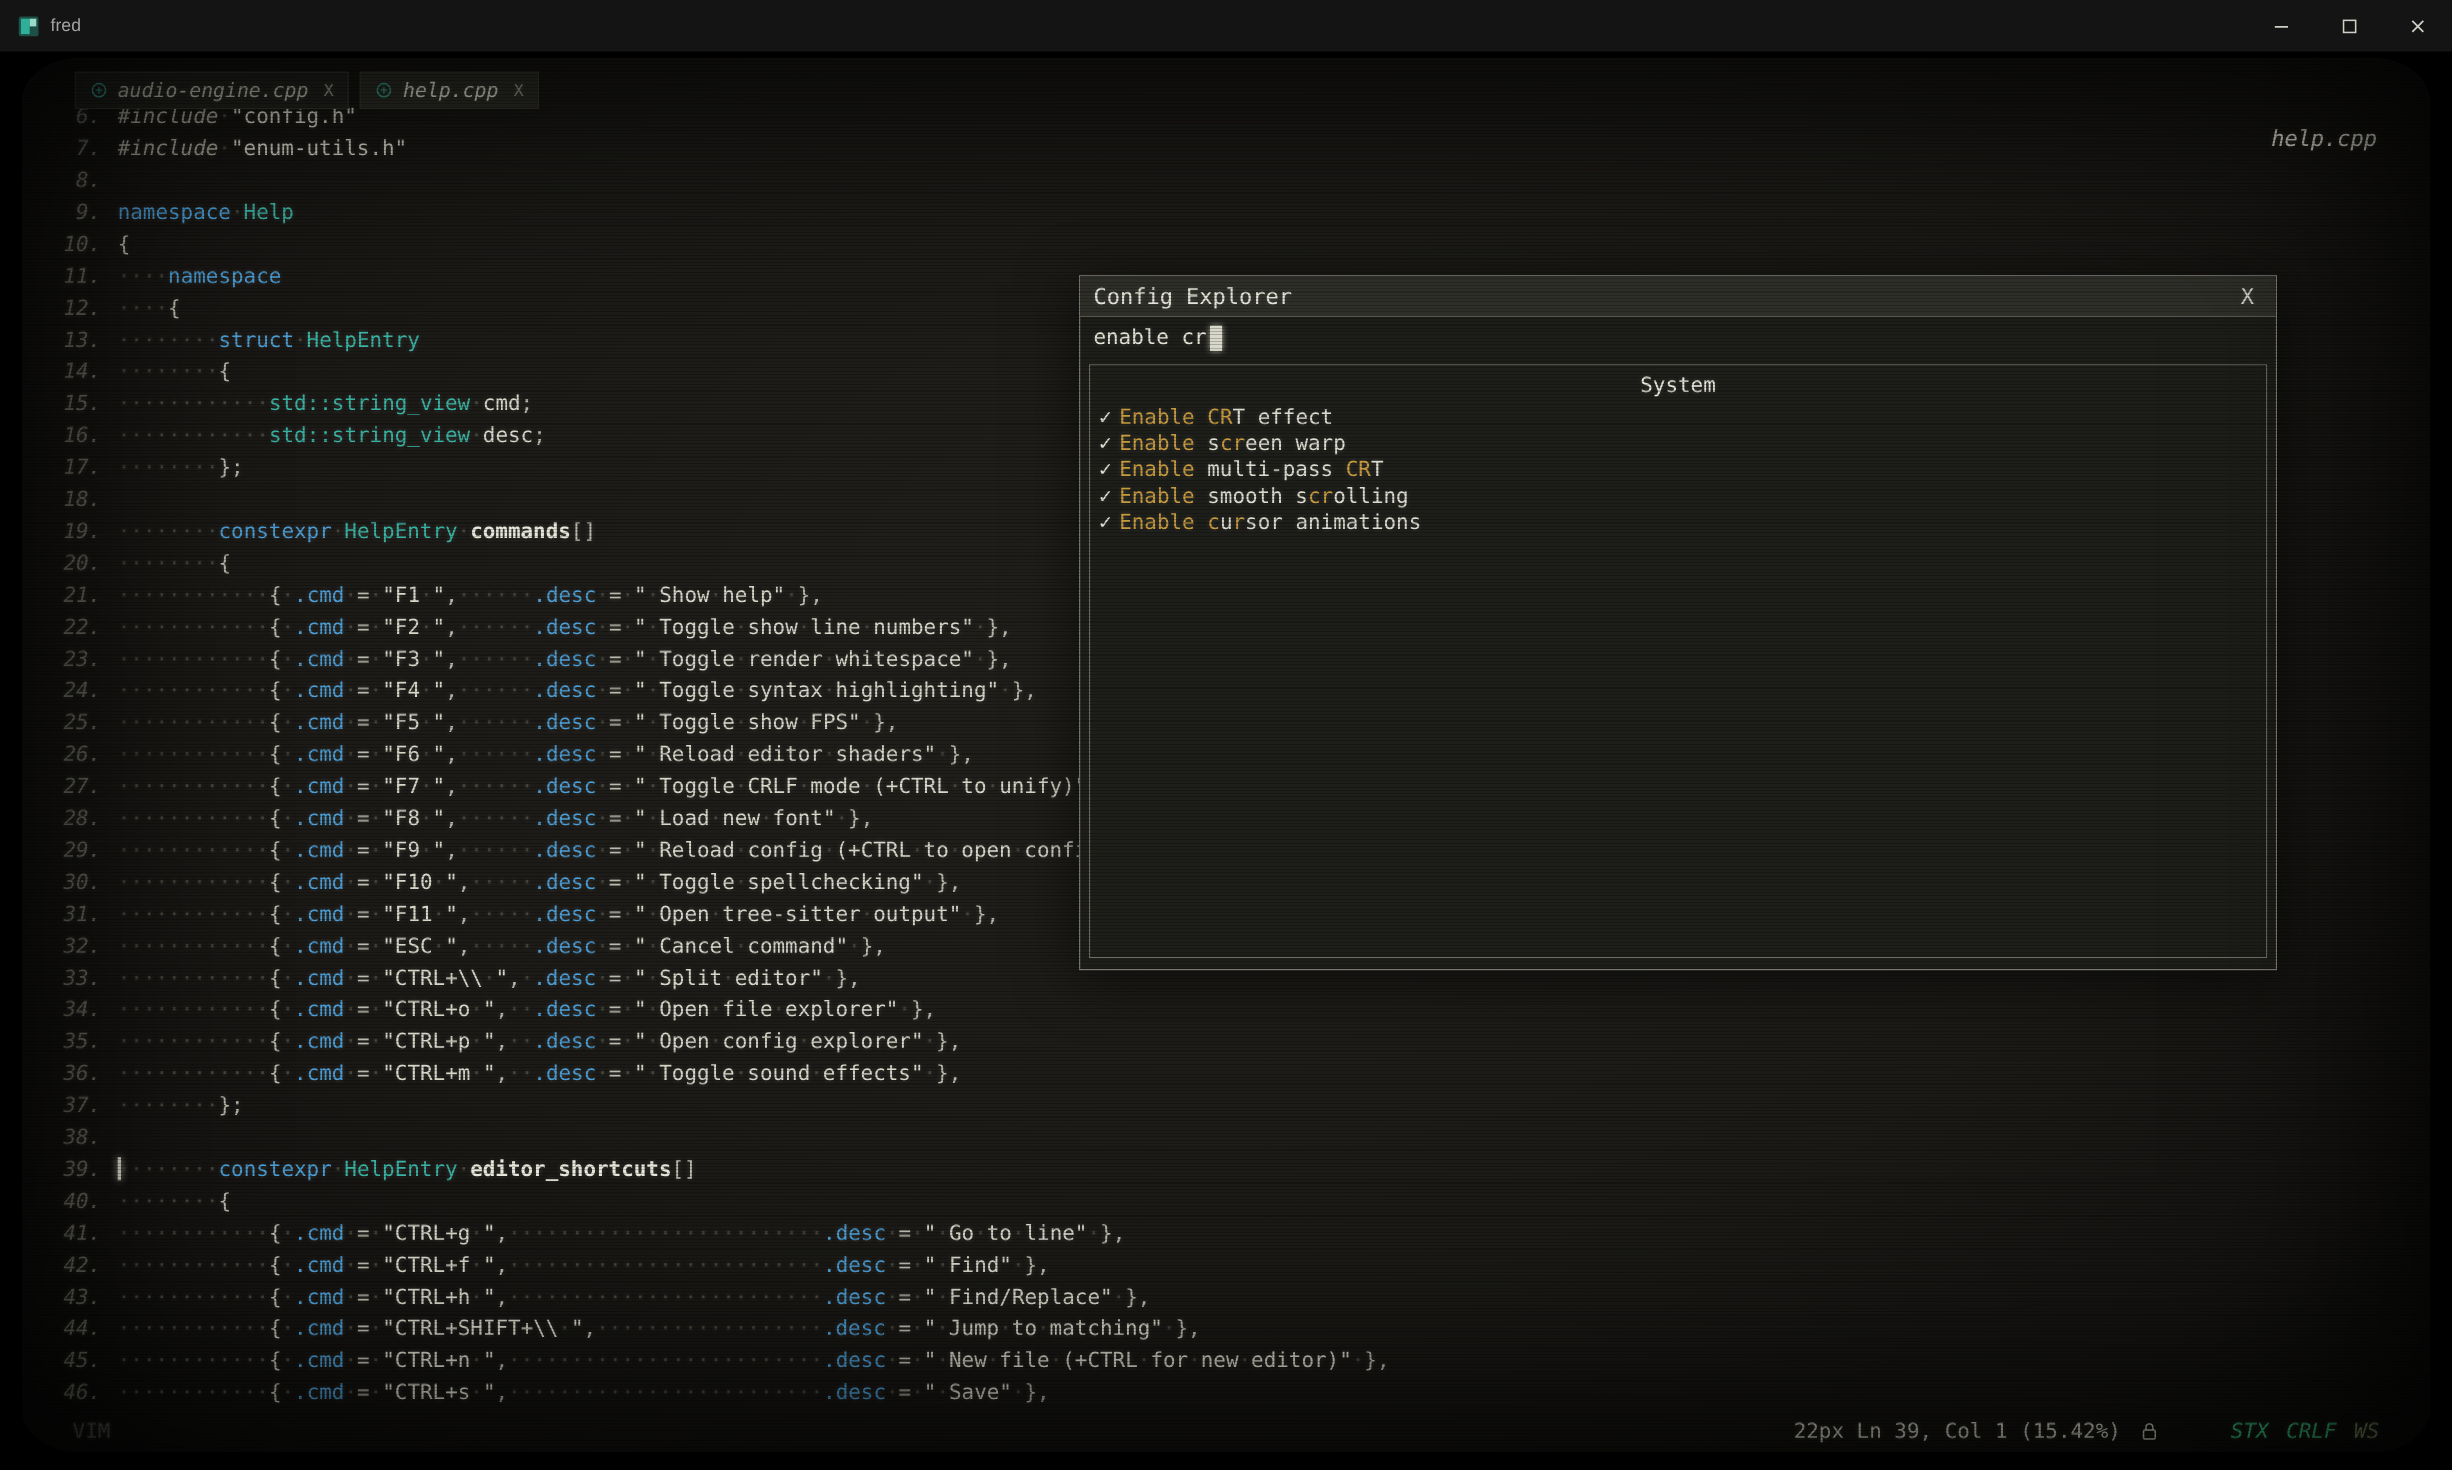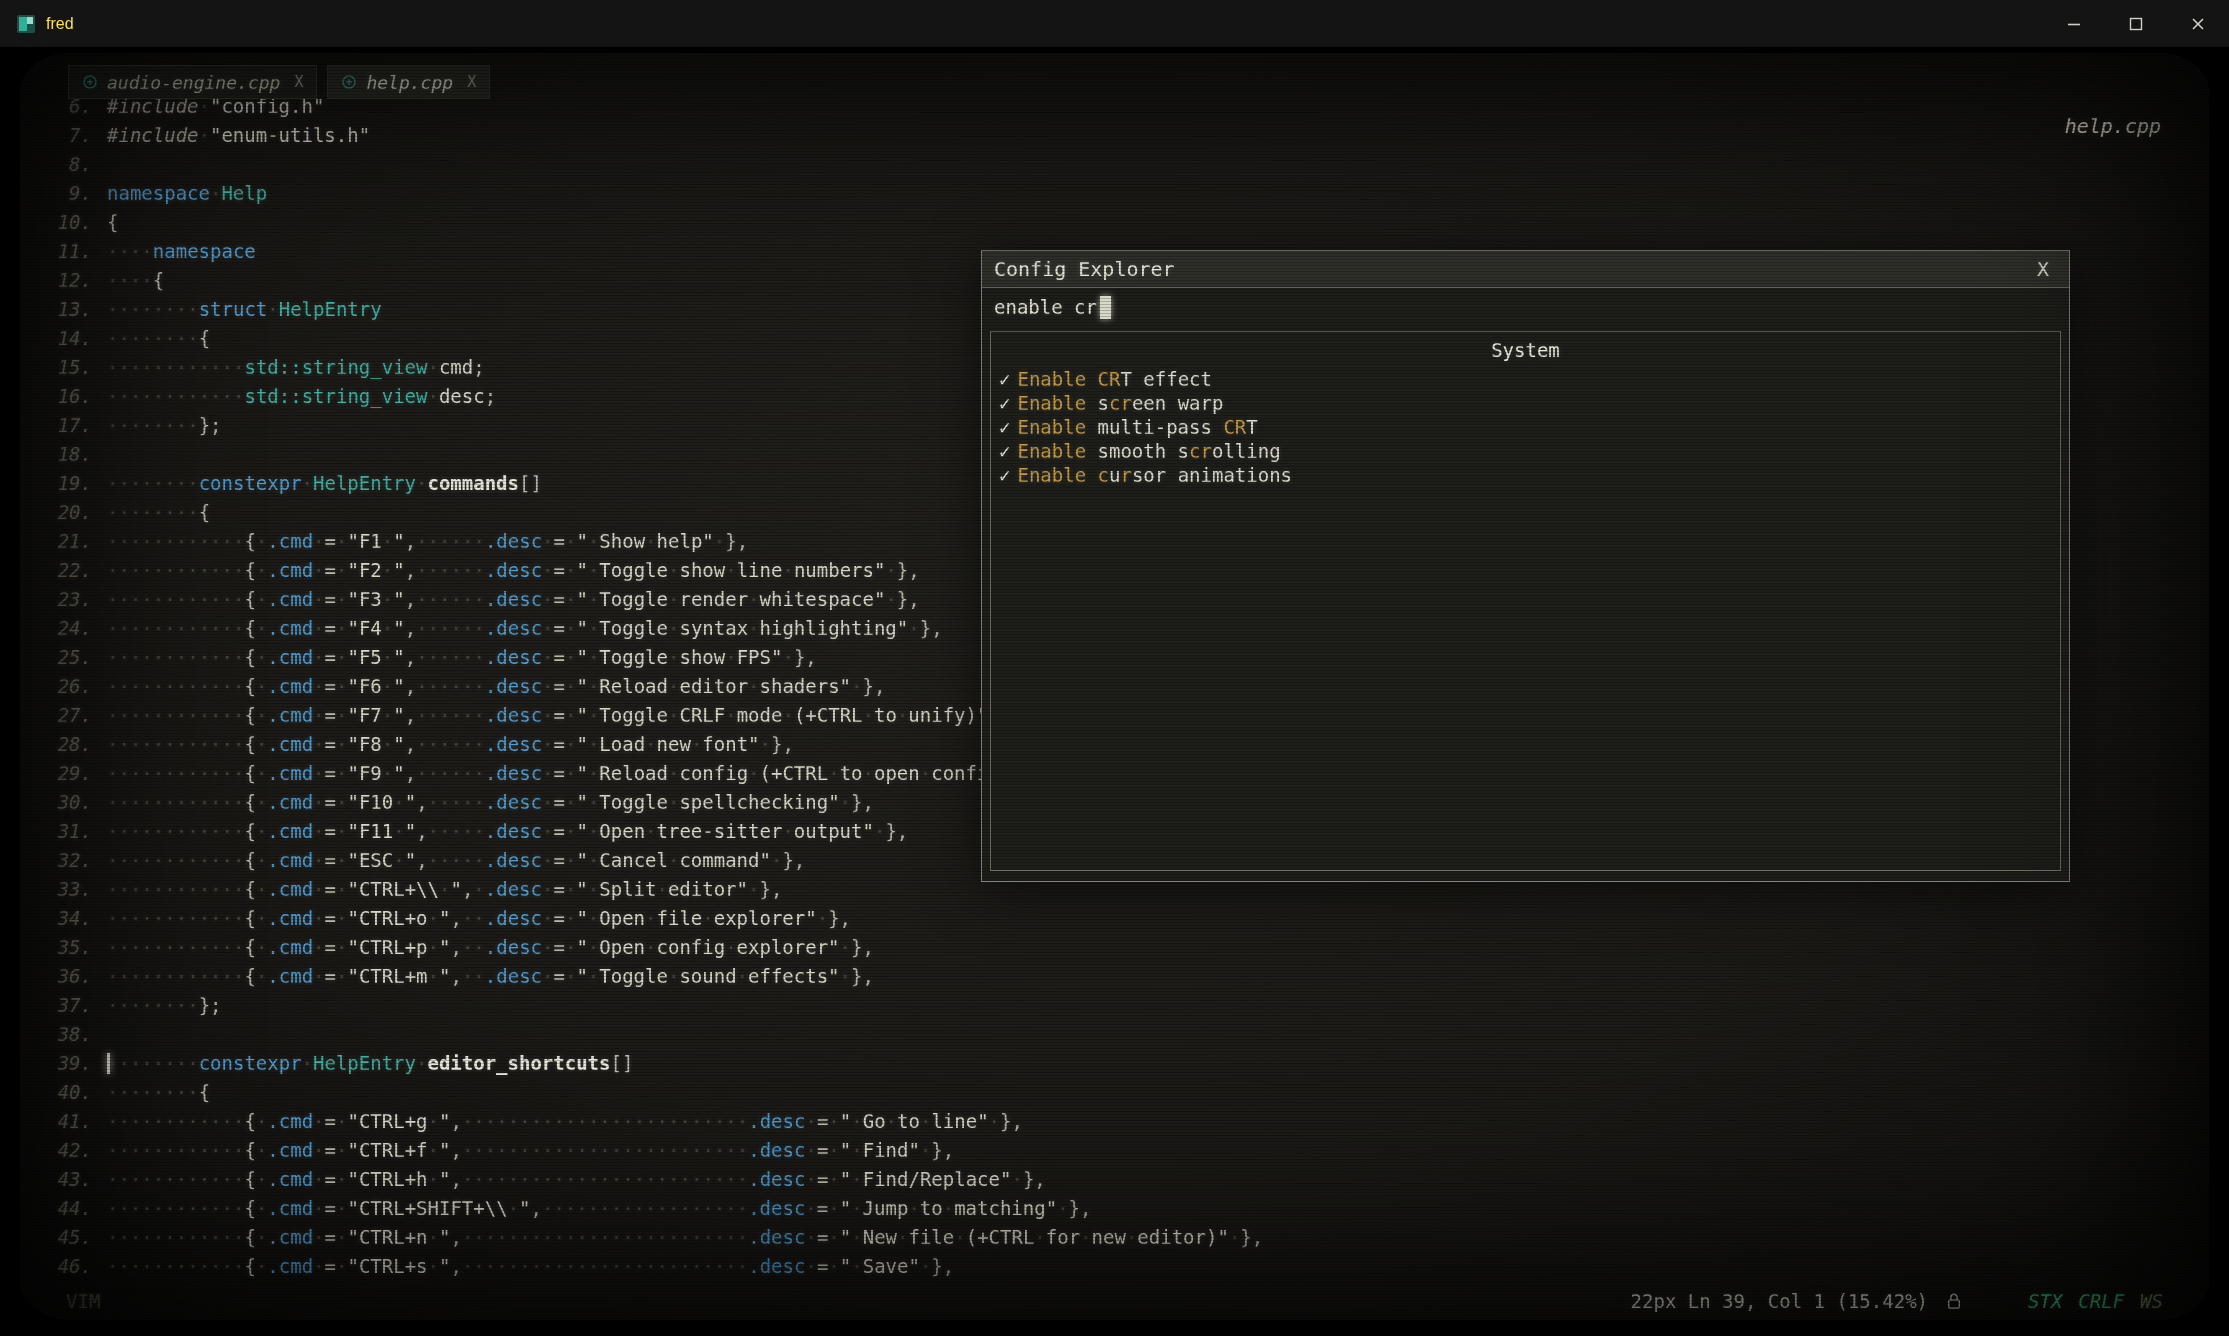--- a/index.html
+++ b/index.html
@@ -1,21 +1,21 @@
 <!DOCTYPE html>
 <html><head>
 <meta charset="utf-8">
 <style>
   html,body{margin:0;padding:0;background:#000;}
   body{width:2229px;height:1336px;position:relative;overflow:hidden;
        font-family:"DejaVu Sans Mono",monospace;}
 
   
   .titlebar{position:absolute;left:0;top:0;right:0;height:47px;background:#141414;
-            display:flex;align-items:center;color:#fde047;
+            display:flex;align-items:center;color:#a3a3a3;
             font-family:"Liberation Sans",sans-serif;font-size:16px;}
   .titlebar .app-icon{width:20px;height:20px;margin:0 10px 0 16px;}
   .win-controls{margin-left:auto;display:flex;height:100%;}
   .win-btn{width:62px;height:100%;display:flex;align-items:center;justify-content:center;cursor:default;}
 
   
   .screen-wrap{position:absolute;left:0;top:47px;right:0;bottom:0;background:#000;}
   .crt{position:absolute;left:20px;top:6px;right:20px;bottom:16px;
        border-radius:52px/40px;overflow:hidden;
        background:radial-gradient(ellipse at 50% 42%, #21201c 0%, #1b1a17 55%, #141311 82%, #0b0b0a 100%);

